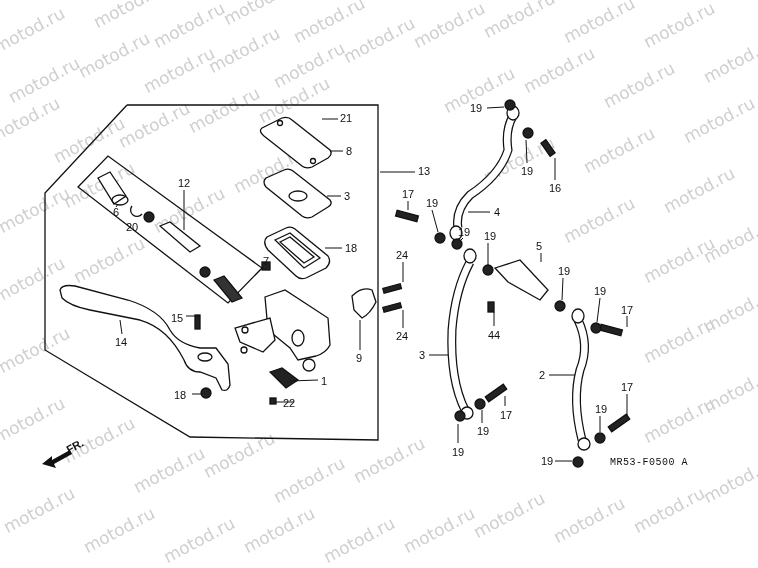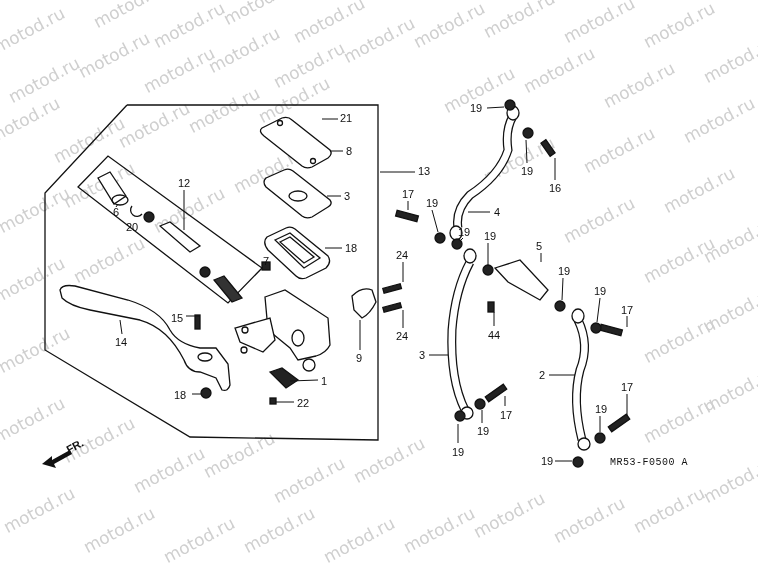--- a/index.html
+++ b/index.html
@@ -231,21 +231,21 @@
   <span class="lbl" style="left:344px;top:191px">3</span>
   <span class="lbl" style="left:113px;top:207px">6</span>
   <span class="lbl" style="left:126px;top:222px">20</span>
   <span class="lbl" style="left:345px;top:243px">18</span>
   <span class="lbl" style="left:263px;top:256px">7</span>
   <span class="lbl" style="left:171px;top:313px">15</span>
   <span class="lbl" style="left:115px;top:337px">14</span>
   <span class="lbl" style="left:356px;top:353px">9</span>
   <span class="lbl" style="left:321px;top:376px">1</span>
   <span class="lbl" style="left:174px;top:390px">18</span>
-  <span class="lbl" style="left:297px;top:398px">22</span>
+  <span class="lbl" style="left:283px;top:398px">22</span>
   <span class="lbl" style="left:470px;top:103px">19</span>
   <span class="lbl" style="left:521px;top:166px">19</span>
   <span class="lbl" style="left:549px;top:183px">16</span>
   <span class="lbl" style="left:402px;top:189px">17</span>
   <span class="lbl" style="left:426px;top:198px">19</span>
   <span class="lbl" style="left:494px;top:207px">4</span>
   <span class="lbl" style="left:458px;top:227px">19</span>
   <span class="lbl" style="left:484px;top:231px">19</span>
   <span class="lbl" style="left:536px;top:241px">5</span>
   <span class="lbl" style="left:396px;top:250px">24</span>

